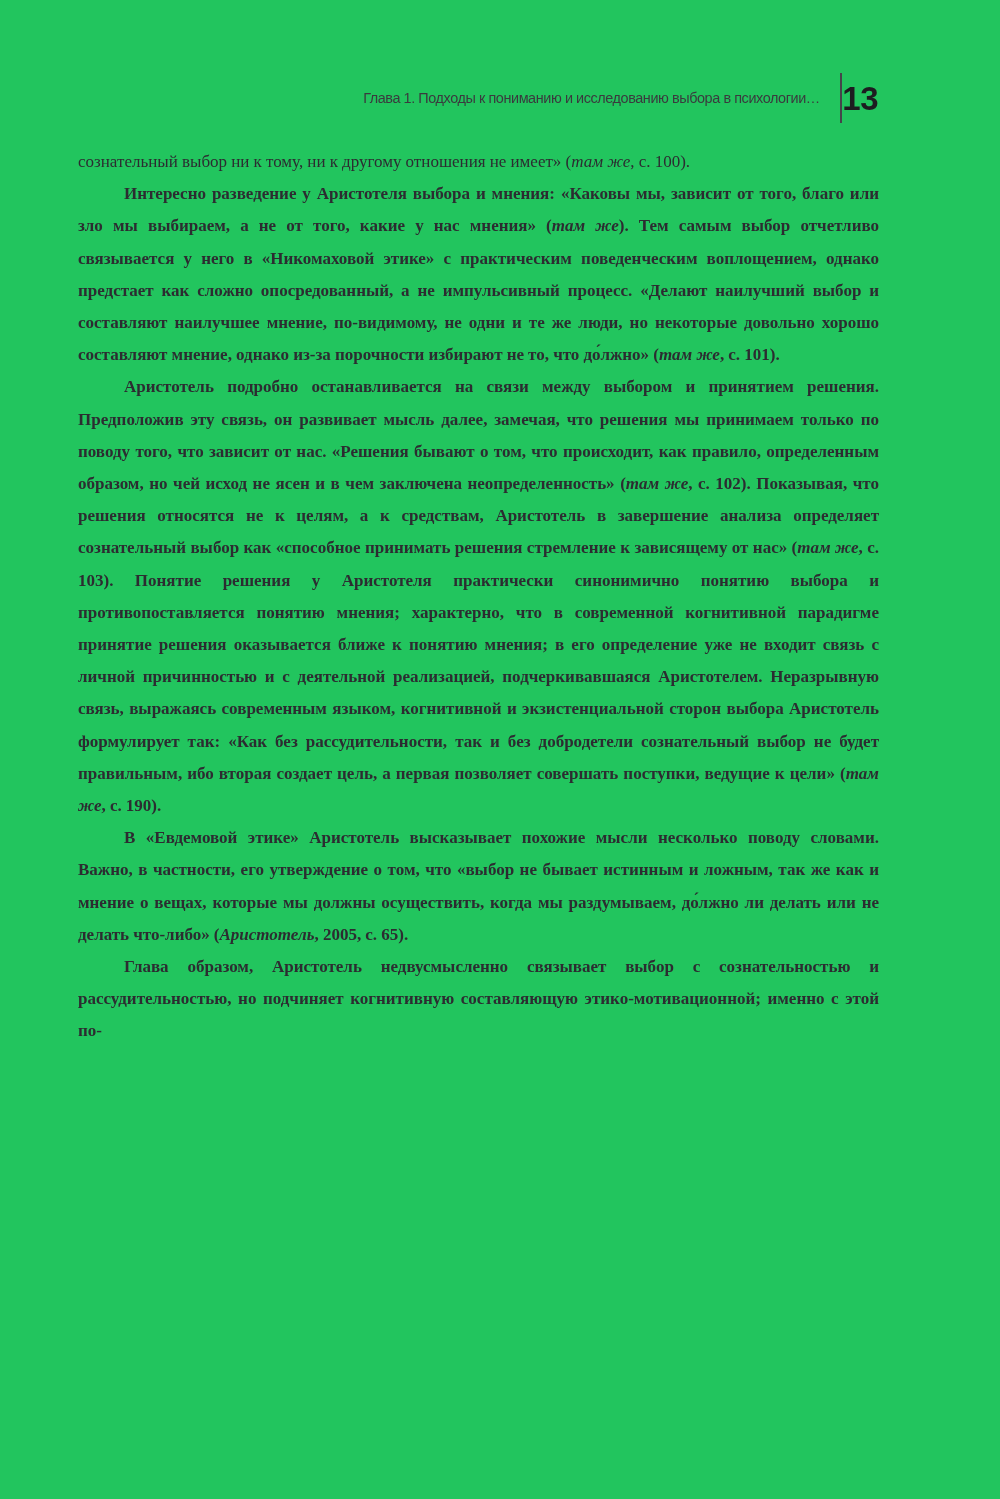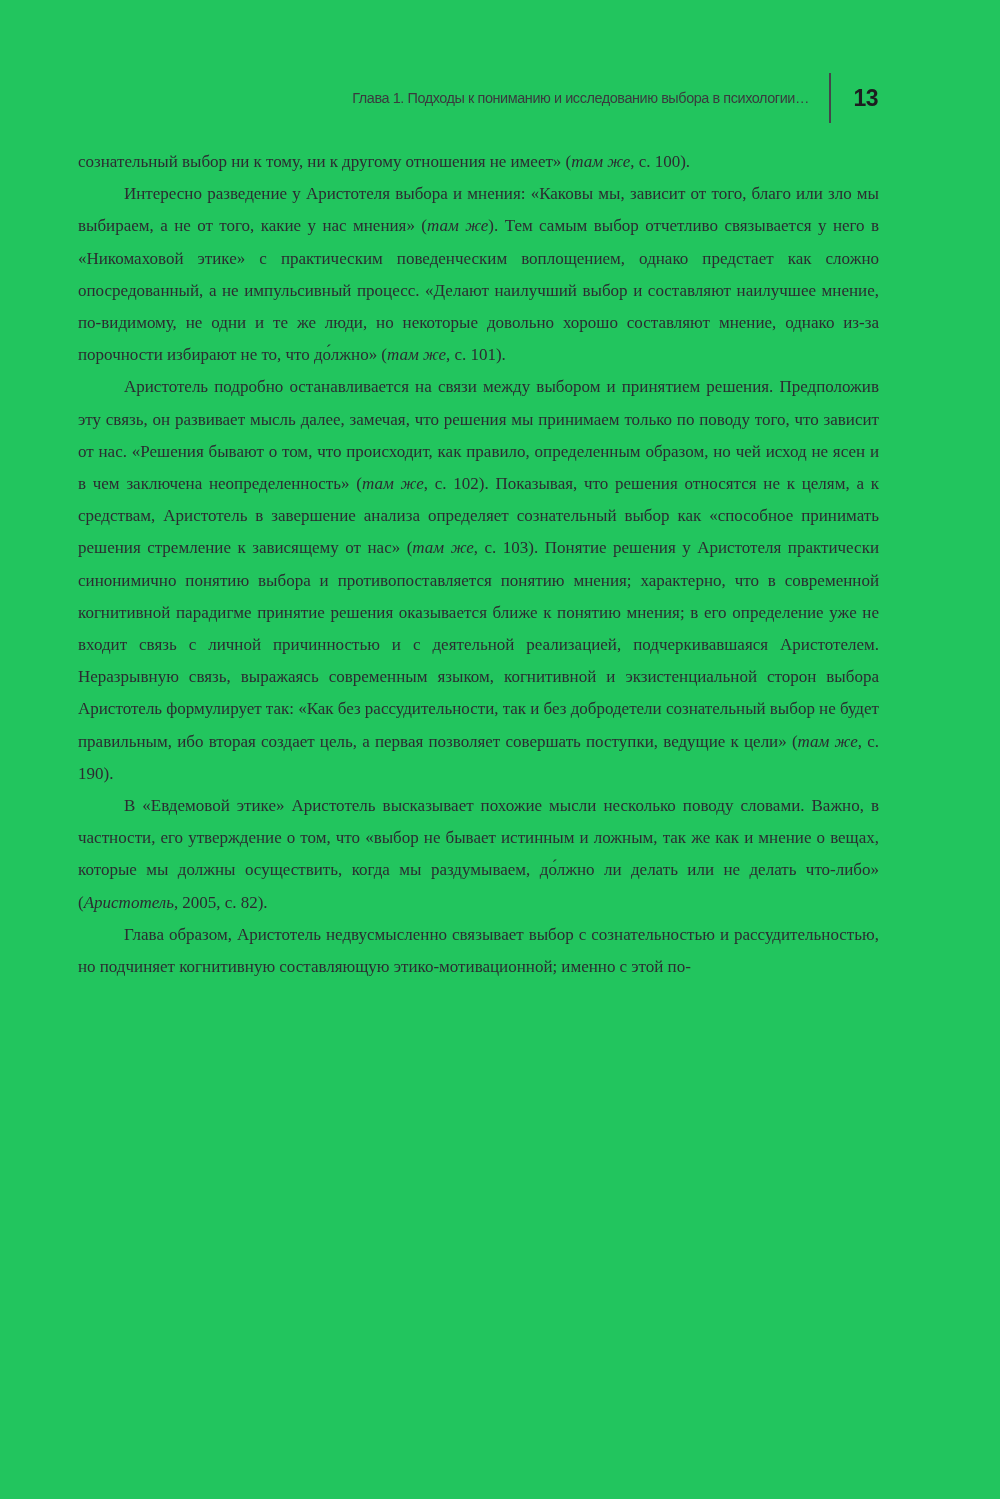--- a/index.html
+++ b/index.html
@@ -46,23 +46,22 @@
     transform-origin: right center;
   }
   .head-rule {
     width: 2px;
     height: 50px;
     background: #45454a;
     flex: 0 0 auto;
   }
   .running-head-folio {
     flex: 0 0 auto;
-    padding-left: 22px;
     font-family: "Liberation Sans", "DejaVu Sans", sans-serif;
-    font-size: 23px;
+    font-size: 33px;
     font-weight: 700;
     color: #1d1d20;
     letter-spacing: -0.5px;
     line-height: 1;
   }
 
   
   .textblock {
     position: absolute;
     left: 78px;
@@ -76,20 +75,21 @@
     line-height: 32.2px;
     color: #2c2c31;
     text-align: justify;
     text-justify: inter-word;
     word-spacing: -0.1px;
     hyphens: manual;
     -webkit-hyphens: manual;
   }
   p.indent {
     text-indent: 46px;
+    font-weight: bold;
   }
   p.noindent {
     text-indent: 0;
   }
 
   em.cit {
     font-style: italic;
   }
 </style>
 </head>
@@ -100,17 +100,17 @@
   <div class="running-head">
     <div class="running-head-title">Глава 1. Подходы к пониманию и исследованию выбора в психологии…</div>
     <div class="head-rule"></div>
     <div class="running-head-folio">13</div>
   </div>
 
   <div class="textblock">
       <p class="para noindent"><span>сознательный выбор ни к тому, ни к другому отношения не имеет» (</span><em class="cit">там же</em><span>, с. 100).</span></p>
       <p class="para indent"><span>Интересно разведение у Аристотеля выбора и мнения: «Каковы мы, зависит от того, благо или зло мы выбираем, а не от того, какие у нас мнения» (</span><em class="cit">там же</em><span>). Тем самым выбор отчетливо связывается у него в «Никомаховой этике» с практическим поведенческим воплощением, однако предстает как сложно опосредованный, а не импульсивный процесс. «Делают наилучший выбор и составляют наилучшее мнение, по-видимому, не одни и те же люди, но некоторые довольно хорошо составляют мнение, однако из-за порочности избирают не то, что до́лжно» (</span><em class="cit">там же</em><span>, с. 101).</span></p>
       <p class="para indent"><span>Аристотель подробно останавливается на связи между выбором и принятием решения. Предположив эту связь, он развивает мысль далее, замечая, что решения мы принимаем только по поводу того, что зависит от нас. «Решения бывают о том, что происходит, как правило, определенным образом, но чей исход не ясен и в чем заключена неопределенность» (</span><em class="cit">там же</em><span>, с. 102). Показывая, что решения относятся не к целям, а к средствам, Аристотель в завершение анализа определяет сознательный выбор как «способное принимать решения стремление к зависящему от нас» (</span><em class="cit">там же</em><span>, с. 103). Понятие решения у Аристотеля практически синонимично понятию выбора и противопоставляется понятию мнения; характерно, что в современной когнитивной парадигме принятие решения оказывается ближе к понятию мнения; в его определение уже не входит связь с личной причинностью и с деятельной реализацией, подчеркивавшаяся Аристотелем. Неразрывную связь, выражаясь современным языком, когнитивной и экзистенциальной сторон выбора Аристотель формулирует так: «Как без рассудительности, так и без добродетели сознательный выбор не будет правильным, ибо вторая создает цель, а первая позволяет совершать поступки, ведущие к цели» (</span><em class="cit">там же</em><span>, с. 190).</span></p>
-      <p class="para indent"><span>В «Евдемовой этике» Аристотель высказывает похожие мысли несколько поводу словами. Важно, в частности, его утверждение о том, что «выбор не бывает истинным и ложным, так же как и мнение о вещах, которые мы должны осуществить, когда мы раздумываем, до́лжно ли делать или не делать что-либо» (</span><em class="cit">Аристотель</em><span>, 2005, с. 82).</span></p>
+      <p class="para indent"><span>В «Евдемовой этике» Аристотель высказывает похожие мысли несколько поводу словами. Важно, в частности, его утверждение о том, что «выбор не бывает истинным и ложным, так же как и мнение о вещах, которые мы должны осуществить, когда мы раздумываем, до́лжно ли делать или не делать что-либо» (</span><em class="cit">Аристотель</em><span>, 2005, с. 65).</span></p>
       <p class="para indent"><span>Глава образом, Аристотель недвусмысленно связывает выбор с сознательностью и рассудительностью, но подчиняет когнитивную составляющую этико-мотивационной; именно с этой по-</span></p>
     </div>
 
 </div>
 
 </body></html>

